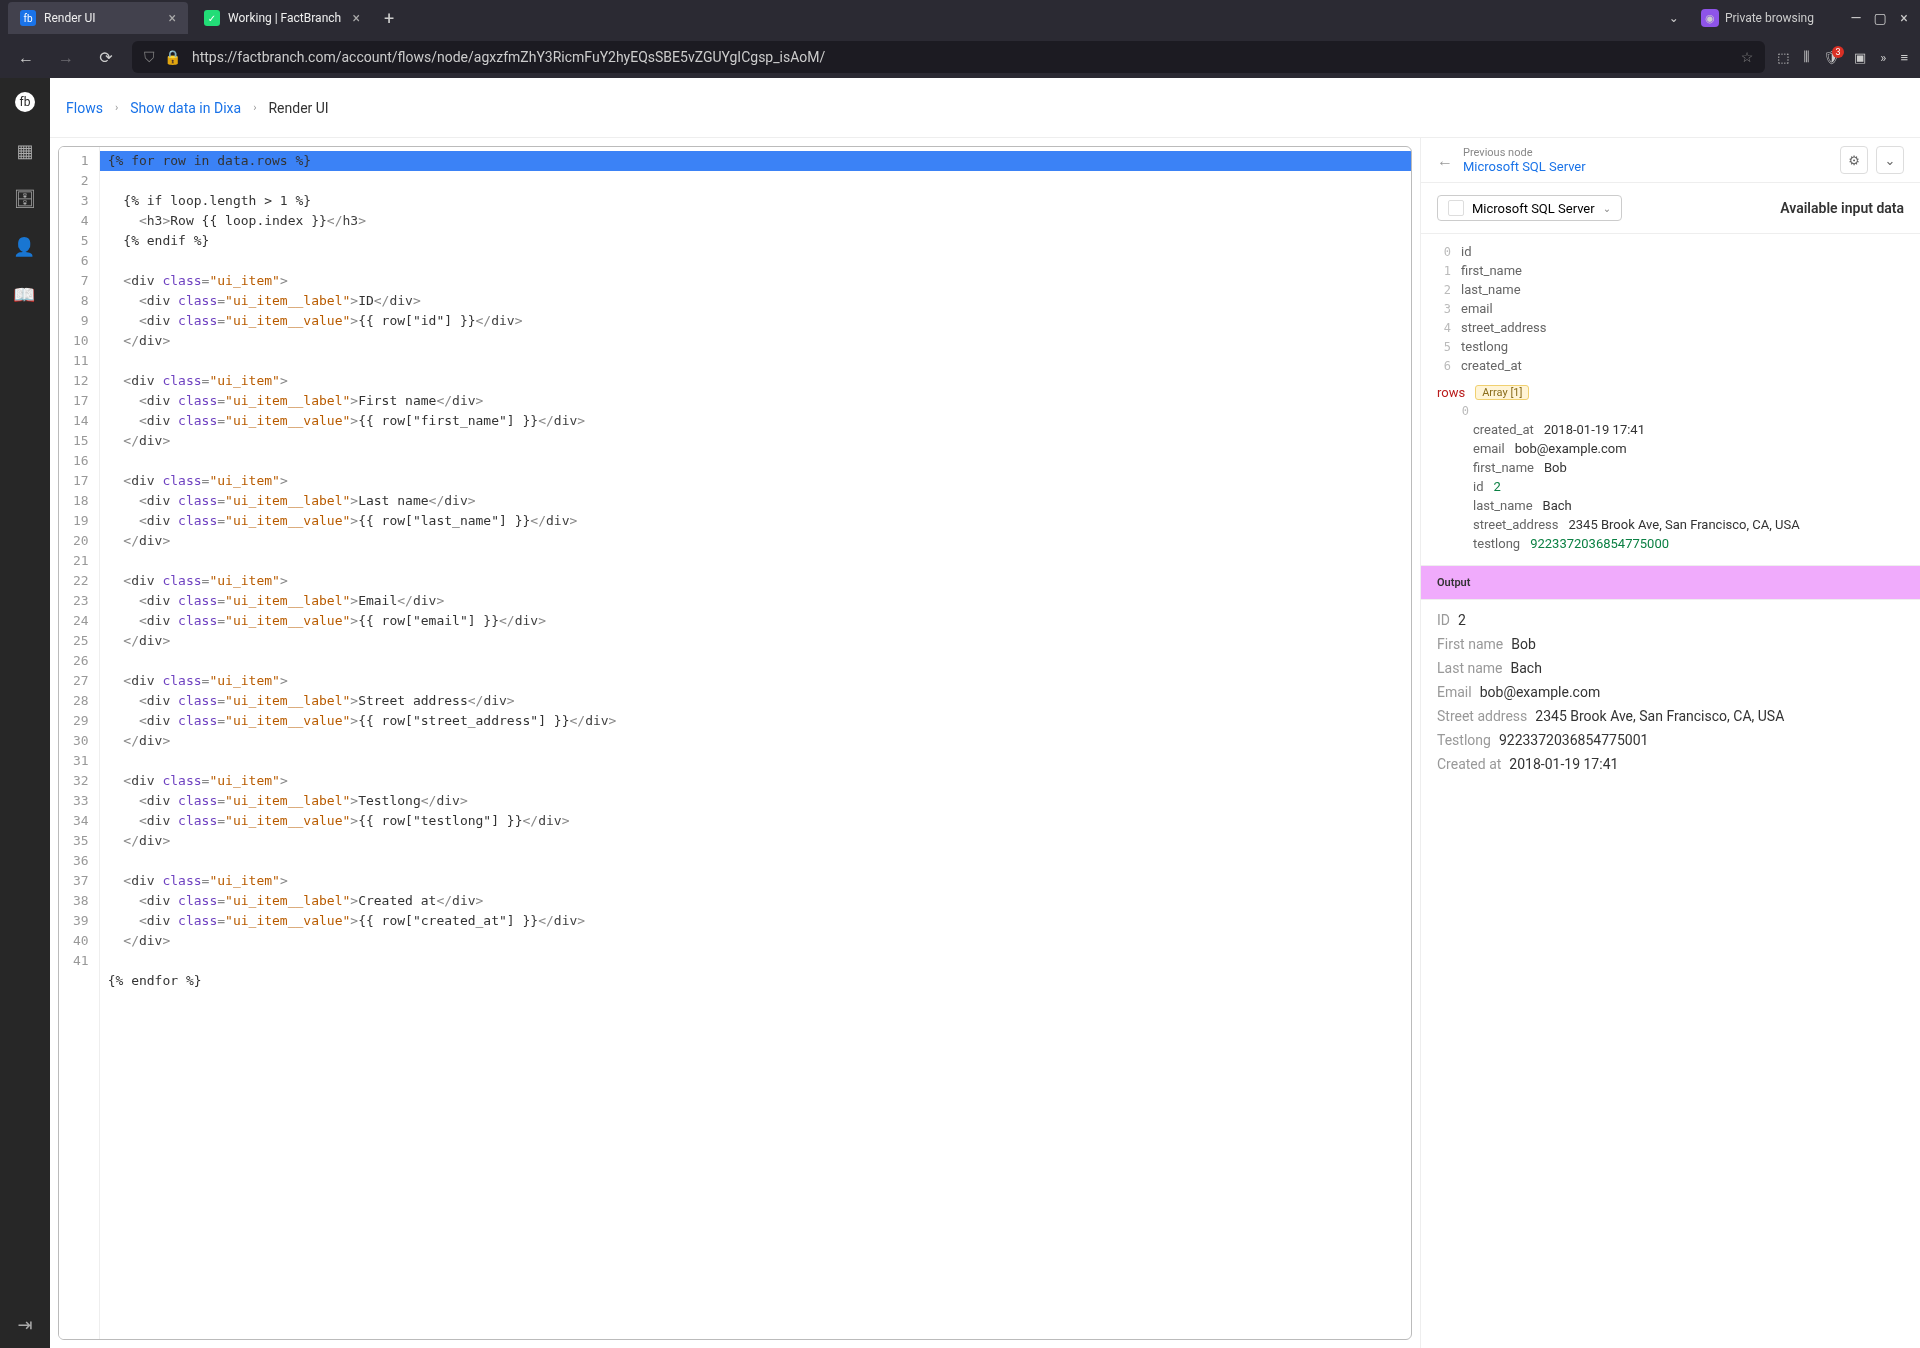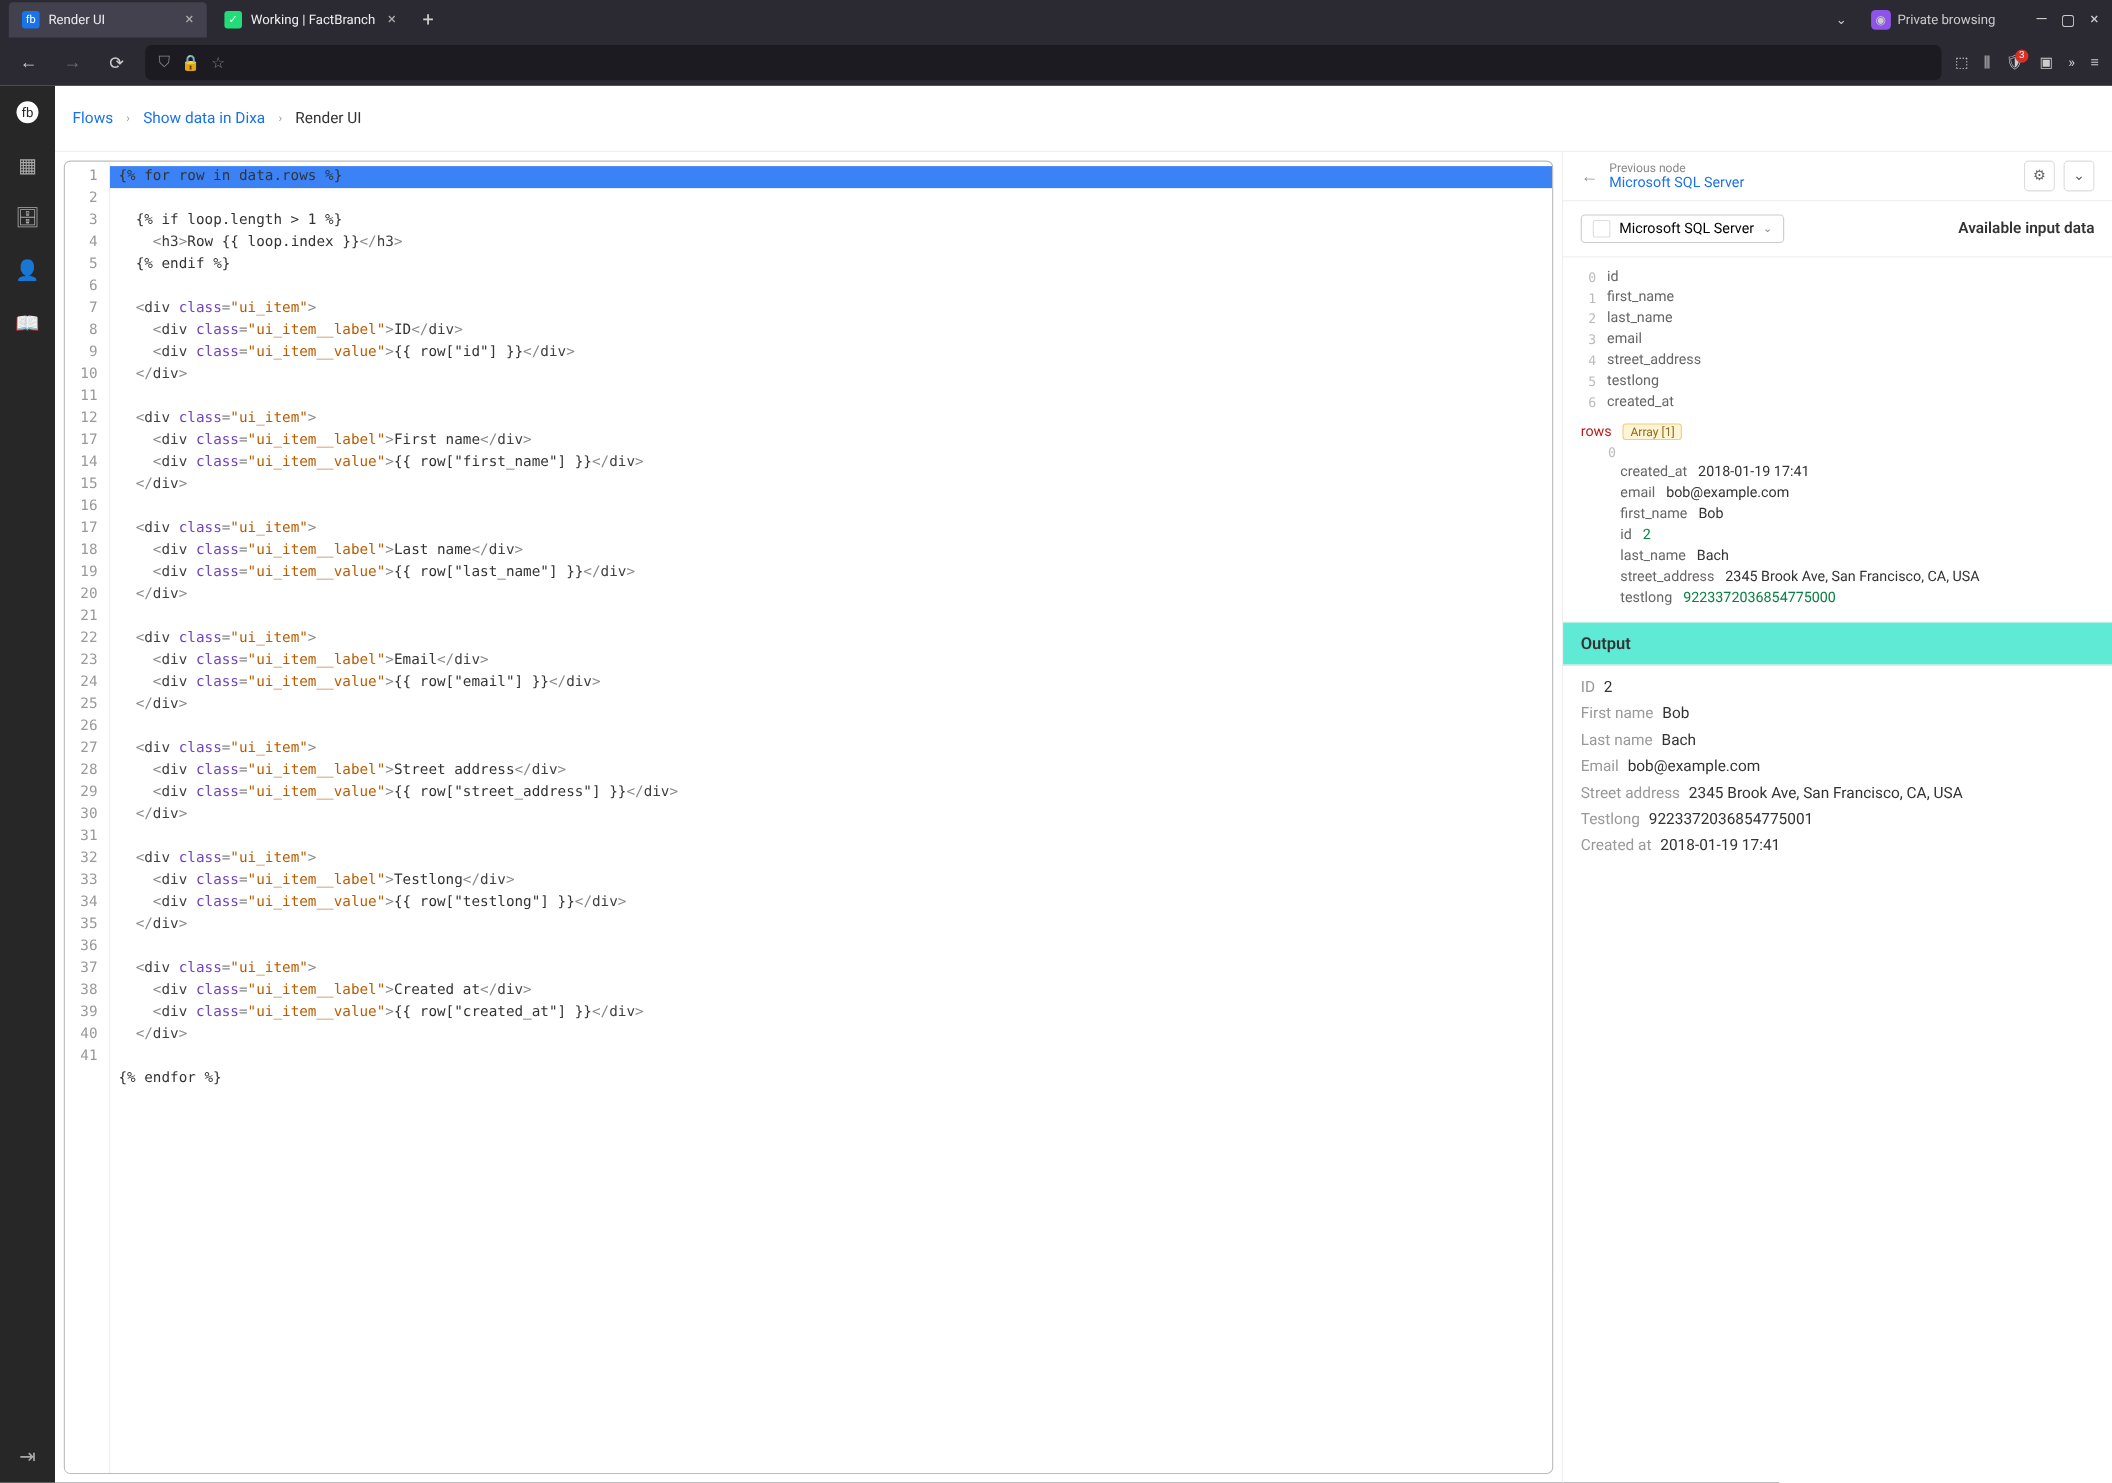--- a/index.html
+++ b/index.html
@@ -74,21 +74,21 @@
 .tree-idx { color: #bbb; width: 14px; text-align: right; font-family: monospace; font-size: 12px; }
 .tree-key { color: #666; }
 .tree-key.arr { color: #b91c1c; }
 .tree-badge { background: #fff4d6; border: 1px solid #f0d070; color: #8a6d1b; font-size: 11px; padding: 0 6px; border-radius: 3px; }
 .tree-val { color: #333; }
 .tree-val.num { color: #0b8043; }
 .tree-sub { padding-left: 18px; }
 .tree-sub2 { padding-left: 36px; }
 
 .output-section { border-top: 1px solid #eee; }
-.output-title { padding: 10px 16px; font-weight: 600; font-size: 15px; color: #333; background: #5eead4; border-bottom: 1px solid #eee; }
+.output-title { padding: 10px 16px; font-weight: 600; font-size: 11px; color: #333; background: #f0abfc; border-bottom: 1px solid #eee; }
 .output-body { padding: 8px 16px; }
 .out-row { display: flex; gap: 8px; padding: 4px 0; font-size: 14px; }
 .out-label { color: #999; min-width: 0; }
 .out-val { color: #333; }
 
 svg { display: block; }
 </style>
 </head>
 <body>
 
@@ -118,20 +118,21 @@
       </div>
     </div>
   </div>
   <div class="nav-bar">
     <span class="nav-btn">←</span>
     <span class="nav-btn" style="opacity:.4">→</span>
     <span class="nav-btn">⟳</span>
     <div class="url-bar">
       <span class="url-icon">⛉</span>
       <span class="url-icon">🔒</span>
+      <span class="url-text">https://factbranch.com/account/flows/node/agxzfmZhY3RicmFuY2hyEQsSBE5vZGUYgICgsp_isAoM/</span>
       <span class="url-icon">☆</span>
     </div>
     <div class="nav-right">
       <span>⬚</span>
       <span>⫼</span>
       <span class="badge-icon">🛡<span class="badge-count">3</span></span>
       <span>▣</span>
       <span>»</span>
       <span>≡</span>
     </div>

